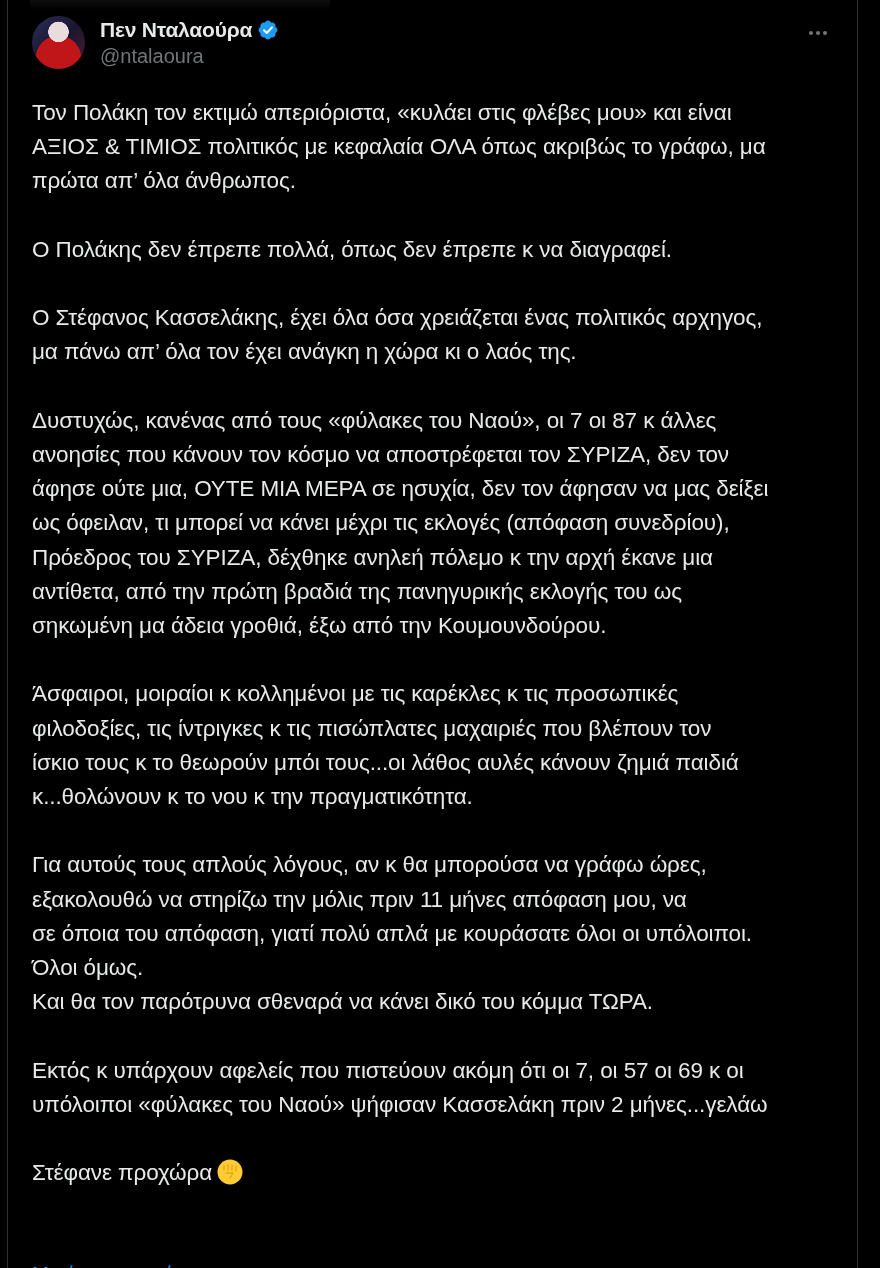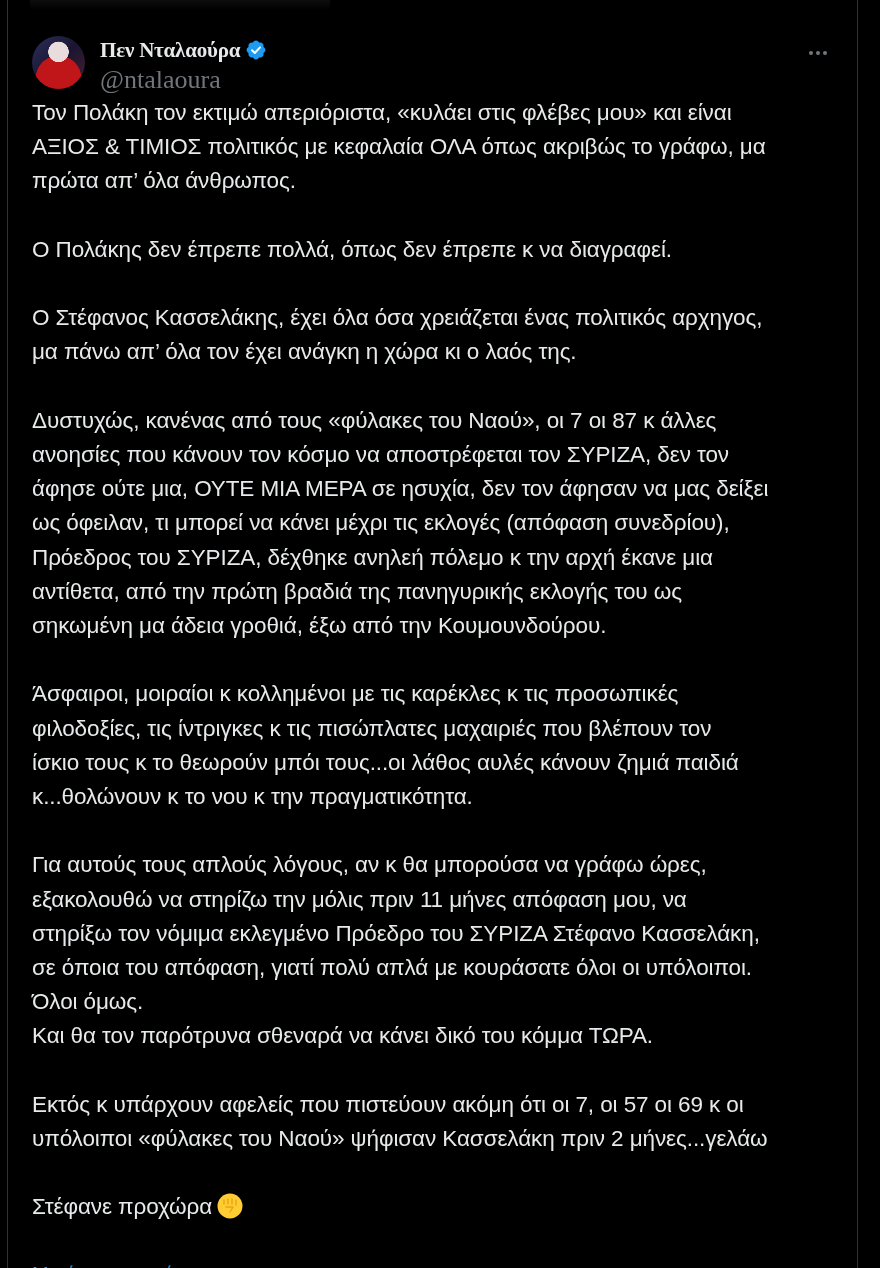--- a/index.html
+++ b/index.html
@@ -29,24 +29,23 @@
       position: absolute;
       left: 30px;
       top: 0;
       width: 300px;
       height: 10px;
       background: linear-gradient(#0d0d0d, #000);
     }
     .header {
       position: absolute;
       left: 32px;
-      top: 36px;
+      top: 16px;
       right: 30px;
       height: 56px;
-      font-family: Liberation Serif, serif;
     }
     .avatar {
       position: absolute;
       left: 0;
       top: 0;
       width: 53px;
       height: 53px;
       border-radius: 50%;
       overflow: hidden;
       background: radial-gradient(circle at 50% 30%, #e8dcdc 0 22%, transparent 23%),
@@ -69,21 +68,21 @@
       color: #e7e9ea;
       letter-spacing: -0.2px;
     }
     .verified {
       margin-left: 5px;
       width: 22px;
       height: 22px;
       display: inline-block;
     }
     .handle {
-      font-size: 26px;
+      font-size: 20px;
       color: #71767b;
       margin-top: 1px;
     }
     .more {
       position: absolute;
       right: 18px;
       top: 8px;
       width: 28px;
       height: 18px;
       display: flex;
@@ -183,21 +182,20 @@
   </p>
   <p class="para">
     <span class="line">Άσφαιροι, μοιραίοι κ κολλημένοι με τις καρέκλες κ τις προσωπικές</span>
     <span class="line">φιλοδοξίες, τις ίντριγκες κ τις πισώπλατες μαχαιριές που βλέπουν τον</span>
     <span class="line">ίσκιο τους κ το θεωρούν μπόι τους...οι λάθος αυλές κάνουν ζημιά παιδιά</span>
     <span class="line">κ...θολώνουν κ το νου κ την πραγματικότητα.</span>
   </p>
   <p class="para">
     <span class="line">Για αυτούς τους απλούς λόγους, αν κ θα μπορούσα να γράφω ώρες,</span>
     <span class="line">εξακολουθώ να στηρίζω την μόλις πριν 11 μήνες απόφαση μου, να</span>
-    <span class="line">στηρίξω τον νόμιμα εκλεγμένο Πρόεδρο του ΣΥΡΙΖΑ Στέφανο Κασσελάκη,</span>
     <span class="line">σε όποια του απόφαση, γιατί πολύ απλά με κουράσατε όλοι οι υπόλοιποι.</span>
     <span class="line">Όλοι όμως.</span>
     <span class="line">Και θα τον παρότρυνα σθεναρά να κάνει δικό του κόμμα ΤΩΡΑ.</span>
   </p>
   <p class="para">
     <span class="line">Εκτός κ υπάρχουν αφελείς που πιστεύουν ακόμη ότι οι 7, οι 57 οι 69 κ οι</span>
     <span class="line">υπόλοιποι «φύλακες του Ναού» ψήφισαν Κασσελάκη πριν 2 μήνες...γελάω</span>
   </p>
   <p class="para">
     <span class="line"><span>Στέφανε προχώρα</span><svg class="emoji-fist" viewBox="0 0 28 28">

